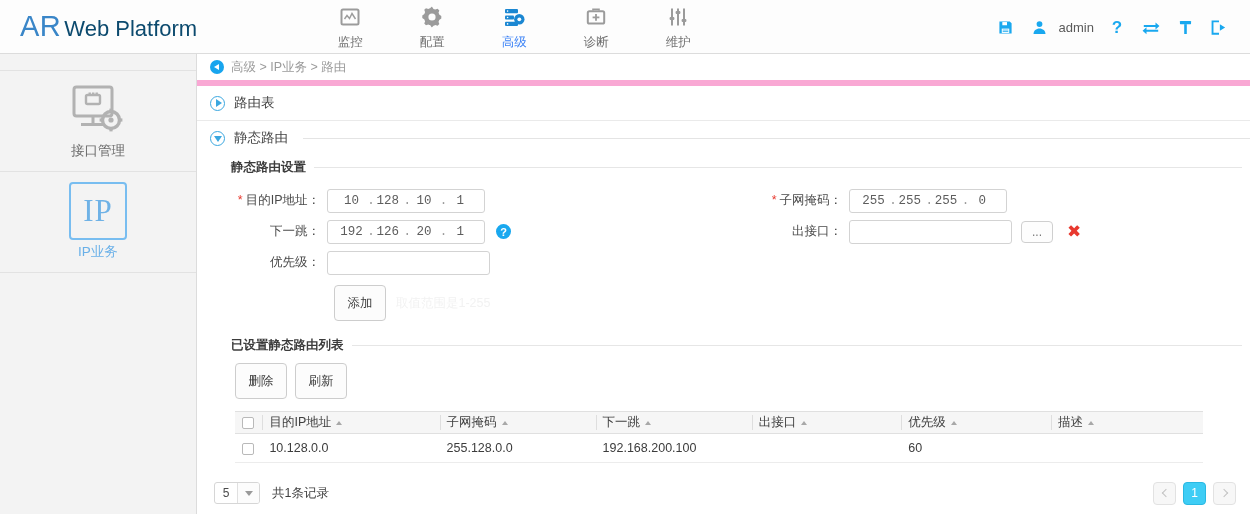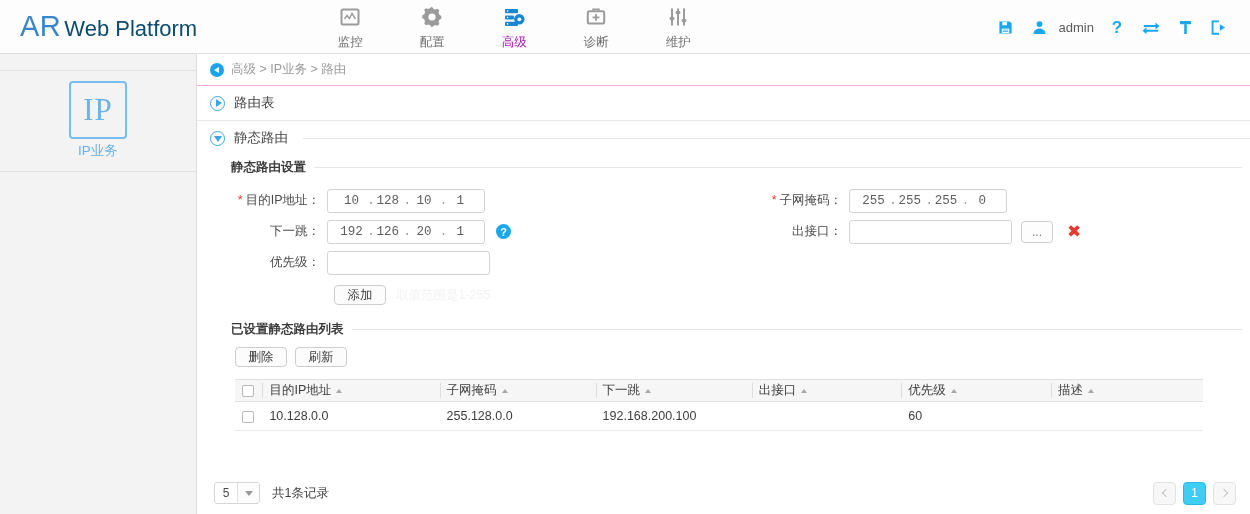--- a/index.html
+++ b/index.html
@@ -55,21 +55,21 @@
     height: 26px;
     display: flex;
     align-items: center;
     justify-content: center;
   }
   .nav-label {
     font-size: 12.5px;
     color: #6f6f6f;
     margin-top: 4px;
   }
-  .nav-item.active .nav-label { color: #a21caf; }
+  .nav-item.active .nav-label { color: #3b82f6; }
 
   .header-right {
     position: absolute;
     right: 14px;
     top: 0;
     height: 54px;
     display: flex;
     align-items: center;
     gap: 0;
   }
@@ -127,21 +127,21 @@
 
   
   .content { flex: 1; background: #fff; position: relative; }
 
   .breadcrumb {
     height: 32px;
     display: flex;
     align-items: center;
     padding-left: 13px;
     gap: 7px;
-    border-bottom: 1px solid #f9a8d4;
+    border-bottom: 6px solid #f9a8d4;
     margin-right: 0;
   }
   .bc-back {
     width: 14px; height: 14px;
     border-radius: 50%;
     background: #18a5ee;
     display: flex; align-items: center; justify-content: center;
     cursor: pointer;
     flex: 0 0 14px;
   }
@@ -304,21 +304,21 @@
   .x-btn {
     margin-left: 14px;
     color: #e8392f;
     font-size: 17px;
     cursor: pointer;
     line-height: 1;
     font-family: "Liberation Sans", sans-serif;
   }
 
   .btn {
-    height: 20px;
+    height: 36px;
     min-width: 52px;
     border: 1px solid #cdcdcd;
     border-radius: 4px;
     background: #fcfcfc;
     font-size: 12.5px;
     color: #3c3c3c;
     cursor: pointer;
     font-family: "Liberation Sans", sans-serif;
     padding: 0 9px;
   }
@@ -572,20 +572,40 @@
       </svg>
     </div>
   </div>
 </div>
 
 <div class="body-wrap">
 
   <div class="sidebar">
     <div class="sb-pad"></div>
 
+    <div class="sb-item">
+      <div class="sb-icon">
+        <svg width="60" height="52" viewBox="0 0 60 52">
+          <rect x="6" y="3" width="38" height="29" rx="2.5" fill="none" stroke="#b2b2b2" stroke-width="3"></rect>
+          <rect x="18" y="11" width="14" height="9" rx="1.5" fill="none" stroke="#b2b2b2" stroke-width="2.4"></rect>
+          <rect x="20.5" y="8.5" width="2.4" height="3" fill="#b2b2b2"></rect>
+          <rect x="24" y="8.5" width="2.4" height="3" fill="#b2b2b2"></rect>
+          <rect x="27.5" y="8.5" width="2.4" height="3" fill="#b2b2b2"></rect>
+          <rect x="23.5" y="32" width="3" height="8" fill="#b2b2b2"></rect>
+          <rect x="13" y="39" width="24" height="3" fill="#b2b2b2"></rect>
+          <circle cx="43" cy="36" r="8.5" fill="none" stroke="#b2b2b2" stroke-width="3.4"></circle>
+          <circle cx="43" cy="36" r="2.6" fill="#b2b2b2"></circle>
+          <rect x="41.4" y="24.6" width="3.2" height="4" fill="#b2b2b2"></rect>
+          <rect x="41.4" y="43.4" width="3.2" height="4" fill="#b2b2b2"></rect>
+          <rect x="31.6" y="34.4" width="4" height="3.2" fill="#b2b2b2"></rect>
+          <rect x="50.4" y="34.4" width="4" height="3.2" fill="#b2b2b2"></rect>
+        </svg>
+      </div>
+      <div class="sb-label">接口管理</div>
+    </div>
 
     <div class="sb-item active">
       <div class="sb-icon">
         <div class="ip-box">IP</div>
       </div>
       <div class="sb-label">IP业务</div>
     </div>
   </div>
 
   <div class="content">

